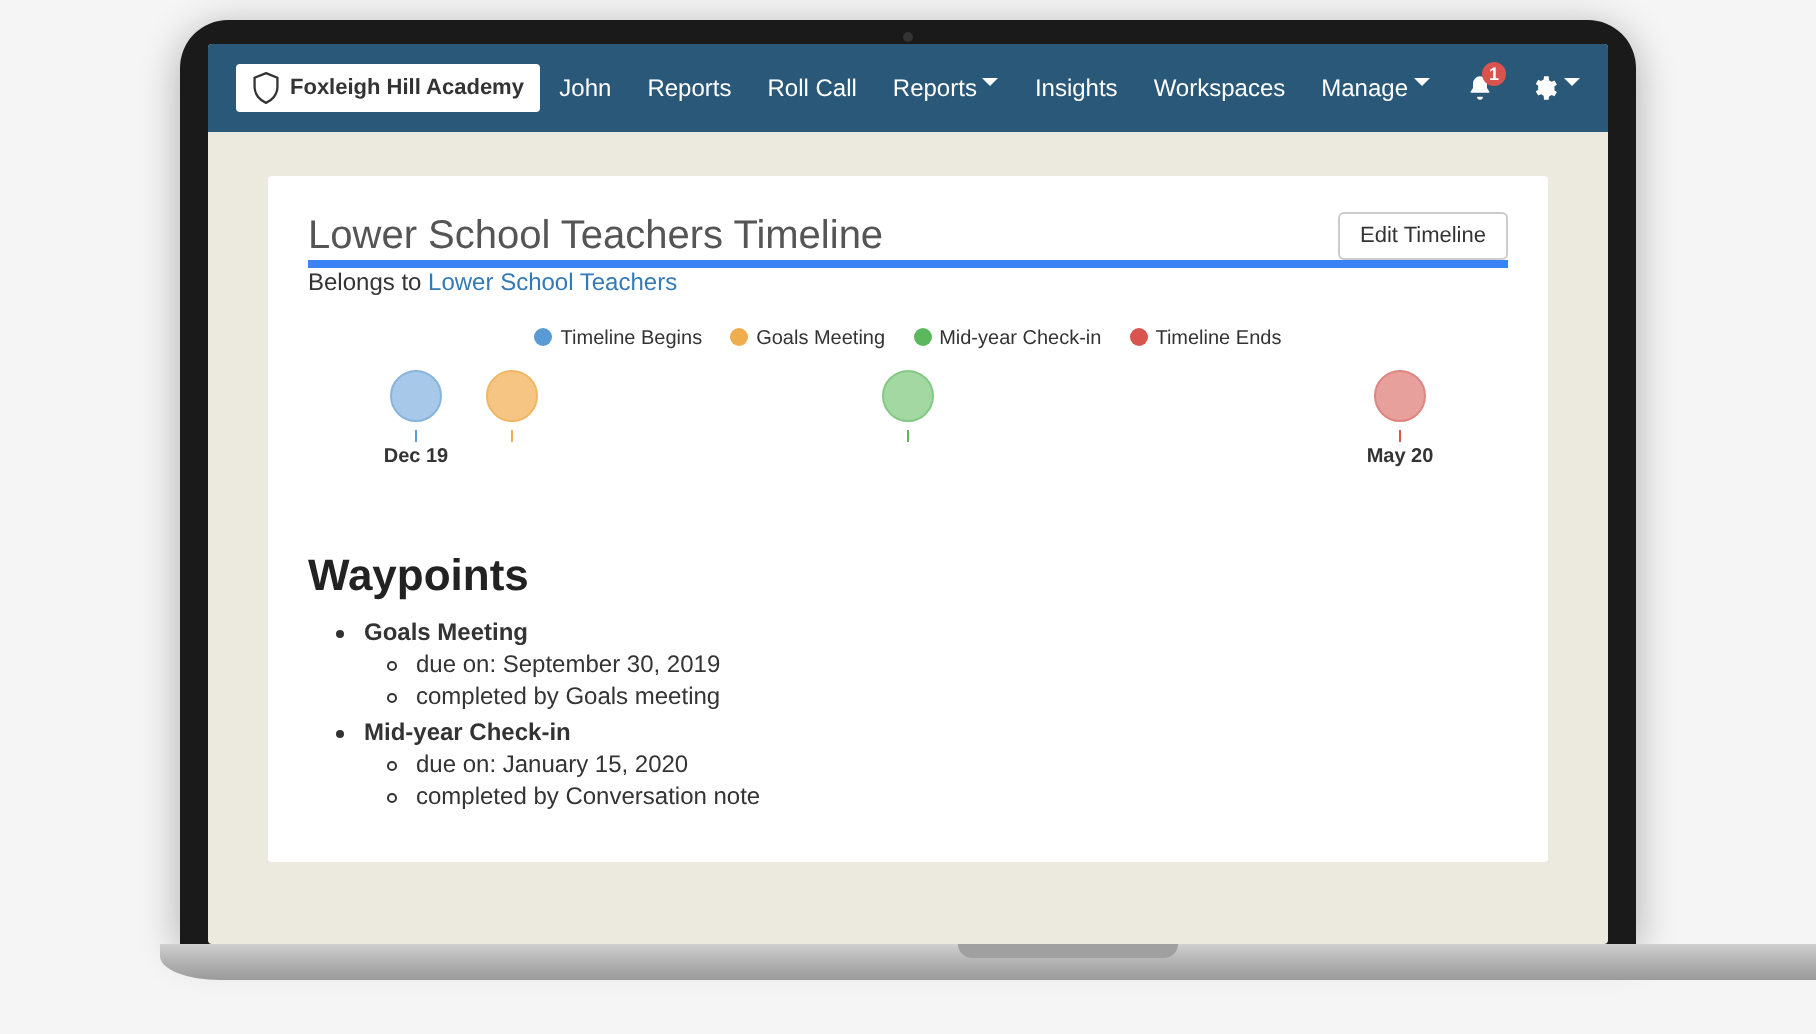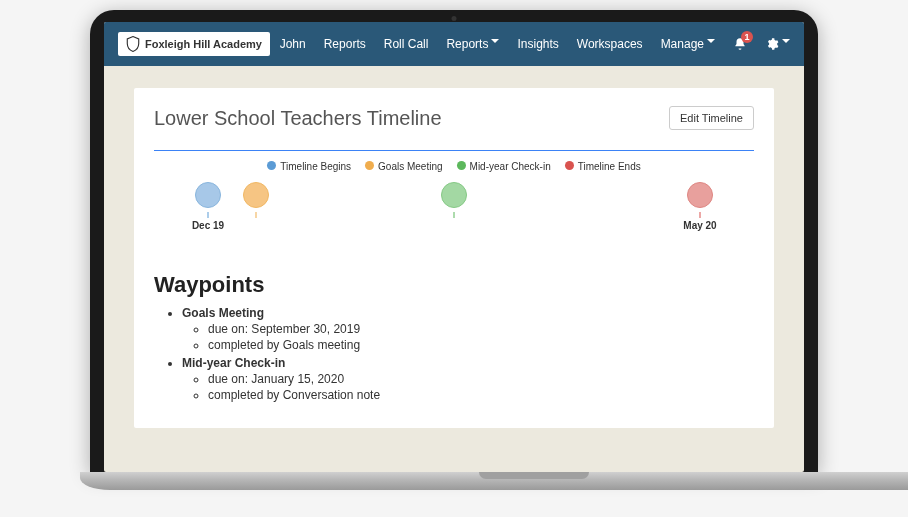--- a/index.html
+++ b/index.html
@@ -125,23 +125,22 @@
       padding: 22px 30px;
     }
     .card {
       background: #fff;
       padding: 18px 20px 22px;
       border-radius: 2px;
     }
     .card-header {
       display: flex;
       align-items: center;
-      border-bottom: 1px solid #3b82f6;
-      padding-bottom: 20px;
-      margin-bottom: 10px;
+      border-bottom: 4px solid #3b82f6;
+      padding-bottom: 0;
     }
     .page-title {
       font-size: 20px;
       font-weight: 400;
       color: #555;
       flex: 1;
     }
     .edit-btn {
       font-size: 11px;
       color: #333;
@@ -291,20 +290,23 @@
       </div>
 
       <div class="page">
         <div class="card">
 
           <div class="card-header">
             <div class="page-title">Lower School Teachers Timeline</div>
             <button class="edit-btn">Edit Timeline</button>
           </div>
 
+          <div class="belongs">
+            <span>Belongs to </span><a href="#">Lower School Teachers</a>
+          </div>
 
           <div class="legend">
             <span>
                 <i class="dot-sm c-blue"></i>
                 <span>Timeline Begins</span>
               </span>
             <span>
                 <i class="dot-sm c-orange"></i>
                 <span>Goals Meeting</span>
               </span>

